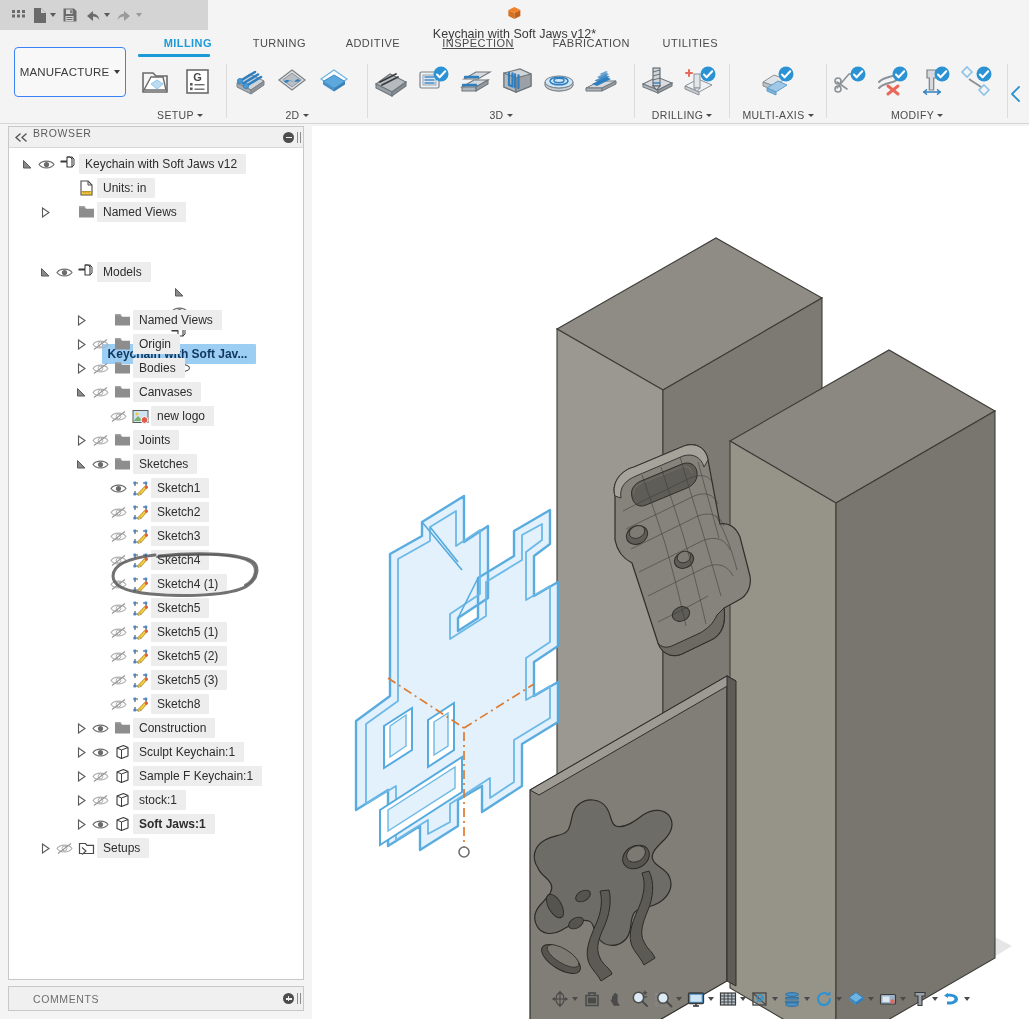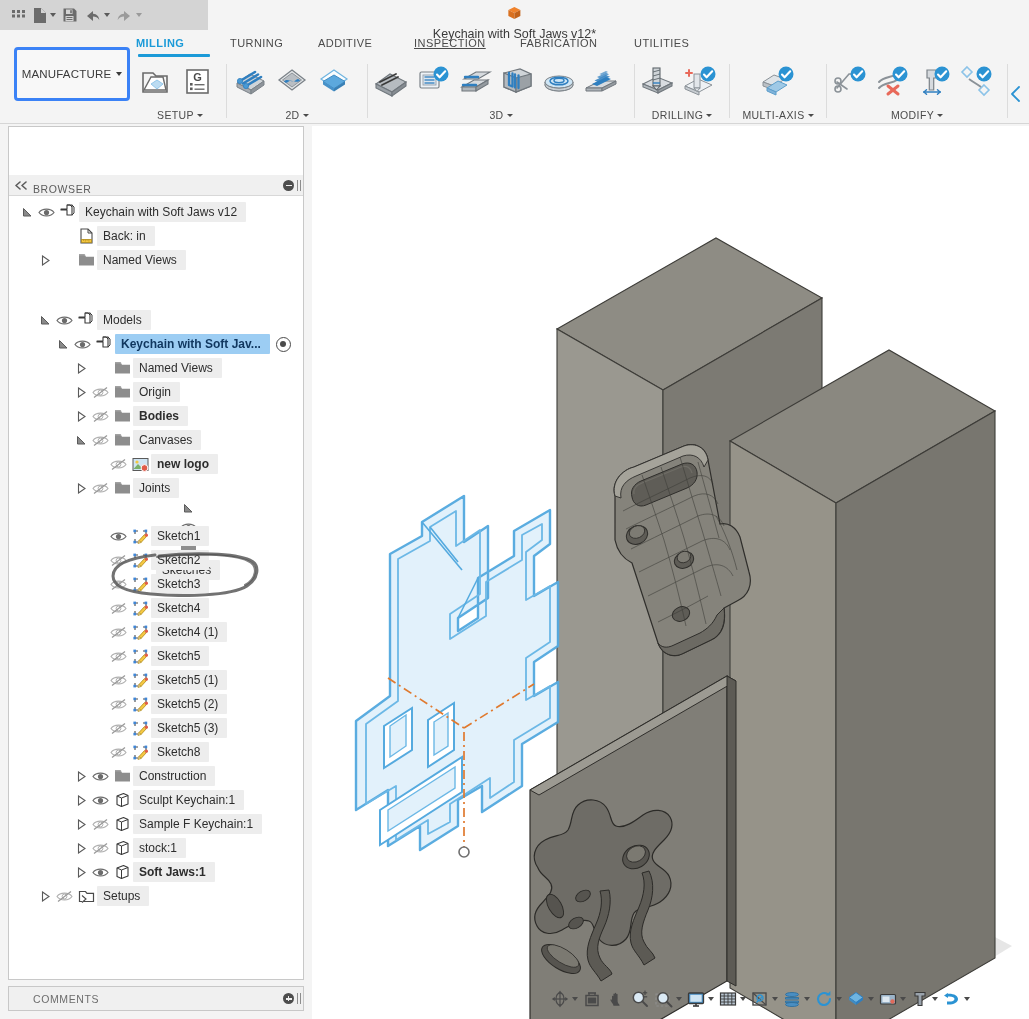--- a/index.html
+++ b/index.html
@@ -33,30 +33,30 @@
 
   
   .ribbon{
     position:absolute;left:0;top:30px;width:1029px;height:93px;
     background:#f4f4f4;border-bottom:1px solid #d6d6d6;
   }
   .ribbon-inner{position:relative;width:100%;height:100%;}
 
   .ws-selector{
     position:absolute;left:14px;top:17px;width:110px;height:48px;
-    border:3px solid #3b82f6;border-radius:4px;background:#f8f8f8;
+    border:1px solid #3b82f6;border-radius:4px;background:#f8f8f8;
     display:flex;align-items:center;justify-content:center;
     font-size:11.5px;color:#3b3b3b;letter-spacing:.2px;
   }
   .ws-selector .caret{border-top-color:#3b3b3b;margin-left:5px;}
 
   .tabrow{position:absolute;left:136px;top:7px;height:20px;}
   .tab{
     position:absolute;top:0;font-size:11px;letter-spacing:.45px;color:#4a4a4a;
-    white-space:nowrap;text-align:left;cursor:default;
+    white-space:nowrap;text-align:right;cursor:default;
   }
   .tab.active{color:#1b9ad8;font-weight:bold;}
   .tab-underline{
     position:absolute;height:3px;background:#1b9ad8;border-radius:1px;
   }
 
   .grp{position:absolute;top:30px;height:60px;}
   .grp-icons{display:flex;align-items:flex-start;height:42px;}
   .grp-label{
     position:absolute;left:0;right:0;bottom:-1px;text-align:center;
@@ -78,21 +78,21 @@
   }
   .doc-cube{width:14px;height:14px;}
 
   
   .browser{
     position:absolute;left:8px;top:126px;width:296px;height:854px;
     background:#fff;border:1px solid #c8c8c8;box-sizing:border-box;
   }
   .browser-hdr{
     position:relative;height:21px;background:#f0f0f0;border-bottom:1px solid #d8d8d8;
-    display:flex;align-items:flex-end;box-sizing:border-box;margin-top:48px;
+    display:flex;align-items:flex-start;box-sizing:border-box;
   }
   .hdr-collapse{
     width:24px;height:100%;display:flex;align-items:center;justify-content:center;color:#5c5c5c;
     font-size:9px;letter-spacing:-1px;
   }
   .hdr-title{font-size:10.5px;color:#5c5c5c;letter-spacing:.6px;}
   .hdr-right{position:absolute;right:2px;top:0;height:100%;display:flex;align-items:center;gap:3px;}
   .circ-btn{width:11px;height:11px;border-radius:50%;background:#4d4d4d;position:relative;}
   .circ-btn::after{
     content:"";position:absolute;left:2.5px;top:5px;width:6px;height:1.5px;background:#f0f0f0;
@@ -717,21 +717,21 @@
               <path d="M9 1 v4 h4" fill="none" stroke="#4a4a4a" stroke-width="1"></path>
               <rect x="2.6" y="11.5" width="9.8" height="3" fill="#f5c842" stroke="#b08a18" stroke-width=".8"></rect>
               <g stroke="#b08a18" stroke-width=".7">
                 <path d="M4.5 11.5 v1.4"></path>
                 <path d="M6.3 11.5 v2"></path>
                 <path d="M8.1 11.5 v1.4"></path>
                 <path d="M9.9 11.5 v2"></path>
               </g>
             </svg>
           </span>
-          <span class="nlabel">Back: in</span>
+          <span class="nlabel">Units: in</span>
         </div>
         <div class="node" style="padding-left: 28px;">
           <span class="arrow">
             <svg width="11" height="11" viewBox="0 0 11 11">
               <path d="M2.5 1 L9 5.5 L2.5 10 Z" fill="none" stroke="#5a5a5a" stroke-width="1.1"></path>
             </svg>
           </span>
           <span class="eye"></span>
           <span class="nicon">
             <svg width="17" height="14" viewBox="0 0 17 14">
@@ -754,21 +754,21 @@
             </svg>
           </span>
           <span class="nicon">
             <svg width="17" height="16" viewBox="0 0 17 16">
               <path d="M1 5 h6 v-4 h5 v10 h-5 v-5 h-6 z" fill="#fff" stroke="#3a3a3a" stroke-width="1.1" stroke-linejoin="round"></path>
               <path d="M7 1 L10 1 L12 3 M12 11 L14 9 L14 3 L12 1" fill="none" stroke="#3a3a3a" stroke-width="1"></path>
             </svg>
           </span>
           <span class="nlabel">Models</span>
         </div>
-        <div class="node sel" style="padding-left: 46px;">
+        <div class="node sel" style="padding-left: 46px; flex-direction: column;">
           <span class="arrow">
             <svg width="11" height="11" viewBox="0 0 11 11">
               <path d="M1.5 1.5 L9 9 L1.5 9 Z" fill="#8a8a8a" stroke="#5a5a5a" stroke-width="1"></path>
             </svg>
           </span>
           <span class="eye">
             <svg width="17" height="13" viewBox="0 0 17 13">
               <path d="M1 6.5 C4 2 13 2 16 6.5 C13 11 4 11 1 6.5 Z" fill="none" stroke="#6b6b6b" stroke-width="1.2"></path>
               <circle cx="8.5" cy="6.5" r="2.6" fill="#6b6b6b"></circle>
             </svg>
@@ -813,21 +813,21 @@
             </svg>
           </span>
           <span class="nicon">
             <svg width="17" height="14" viewBox="0 0 17 14">
               <path d="M1 2 h5.5 l1.6 1.8 h7.9 v8.7 h-15 z" fill="#8d8d8d"></path>
               <path d="M1 1 h5.5 l1.3 1.4 h-6.8 z" fill="#a2a2a2"></path>
             </svg>
           </span>
           <span class="nlabel">Origin</span>
         </div>
-        <div class="node" style="padding-left: 64px; font-weight: bold;">
+        <div class="node" style="padding-left: 64px;">
           <span class="arrow">
             <svg width="11" height="11" viewBox="0 0 11 11">
               <path d="M2.5 1 L9 5.5 L2.5 10 Z" fill="none" stroke="#5a5a5a" stroke-width="1.1"></path>
             </svg>
           </span>
           <span class="eye">
             <svg width="17" height="13" viewBox="0 0 17 13">
               <path d="M1 6.5 C4 2 13 2 16 6.5 C13 11 4 11 1 6.5 Z" fill="none" stroke="#b0b0b0" stroke-width="1.1"></path>
               <circle cx="8.5" cy="6.5" r="2.4" fill="none" stroke="#b0b0b0" stroke-width="1"></circle>
               <path d="M2 11.5 L15 1.5" stroke="#9a9a9a" stroke-width="1.3"></path>
@@ -855,21 +855,21 @@
             </svg>
           </span>
           <span class="nicon">
             <svg width="17" height="14" viewBox="0 0 17 14">
               <path d="M1 2 h5.5 l1.6 1.8 h7.9 v8.7 h-15 z" fill="#8d8d8d"></path>
               <path d="M1 1 h5.5 l1.3 1.4 h-6.8 z" fill="#a2a2a2"></path>
             </svg>
           </span>
           <span class="nlabel">Canvases</span>
         </div>
-        <div class="node" style="padding-left: 82px; font-weight: bold;">
+        <div class="node" style="padding-left: 82px;">
           <span class="arrow"></span>
           <span class="eye">
             <svg width="17" height="13" viewBox="0 0 17 13">
               <path d="M1 6.5 C4 2 13 2 16 6.5 C13 11 4 11 1 6.5 Z" fill="none" stroke="#b0b0b0" stroke-width="1.1"></path>
               <circle cx="8.5" cy="6.5" r="2.4" fill="none" stroke="#b0b0b0" stroke-width="1"></circle>
               <path d="M2 11.5 L15 1.5" stroke="#9a9a9a" stroke-width="1.3"></path>
             </svg>
           </span>
           <span class="nicon">
             <svg width="17" height="15" viewBox="0 0 17 15">
@@ -895,21 +895,21 @@
             </svg>
           </span>
           <span class="nicon">
             <svg width="17" height="14" viewBox="0 0 17 14">
               <path d="M1 2 h5.5 l1.6 1.8 h7.9 v8.7 h-15 z" fill="#8d8d8d"></path>
               <path d="M1 1 h5.5 l1.3 1.4 h-6.8 z" fill="#a2a2a2"></path>
             </svg>
           </span>
           <span class="nlabel">Joints</span>
         </div>
-        <div class="node" style="padding-left: 64px; flex-direction: column;">
+        <div class="node" style="padding-left: 64px;">
           <span class="arrow">
             <svg width="11" height="11" viewBox="0 0 11 11">
               <path d="M1.5 1.5 L9 9 L1.5 9 Z" fill="#8a8a8a" stroke="#5a5a5a" stroke-width="1"></path>
             </svg>
           </span>
           <span class="eye">
             <svg width="17" height="13" viewBox="0 0 17 13">
               <path d="M1 6.5 C4 2 13 2 16 6.5 C13 11 4 11 1 6.5 Z" fill="none" stroke="#6b6b6b" stroke-width="1.2"></path>
               <circle cx="8.5" cy="6.5" r="2.6" fill="#6b6b6b"></circle>
             </svg>

